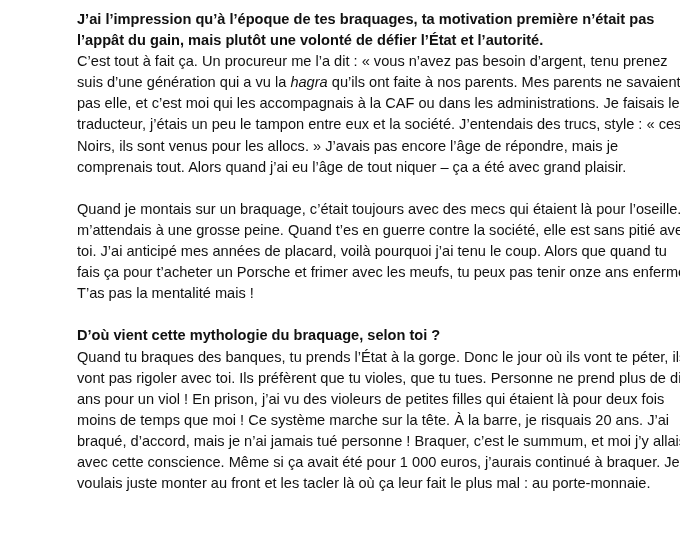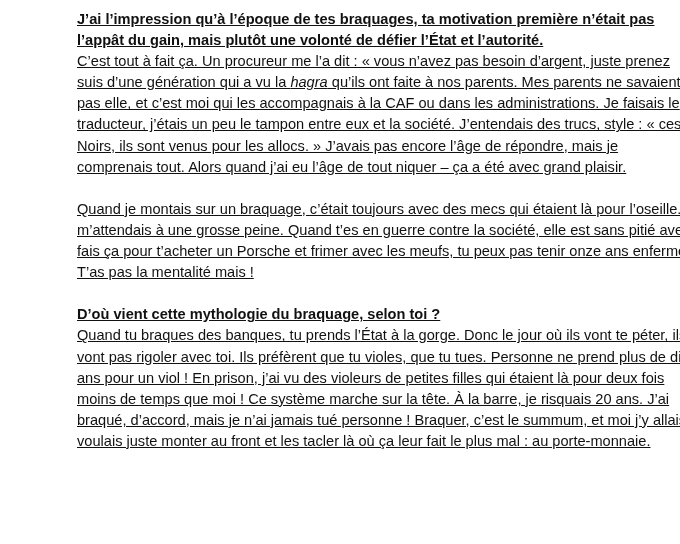--- a/index.html
+++ b/index.html
@@ -7,51 +7,53 @@
     .article {
       position: absolute;
       left: 77px;
       top: 9px;
       width: 600px;
       font-family: "Liberation Sans", sans-serif;
       font-size: 14.6px;
       line-height: 21.1px;
       color: #111111;
     }
-    .para { margin: 0 0 21.1px 0; text-decoration: underline; }
+    .para { margin: 0 0 21.1px 0; }
     .line { display: block; white-space: nowrap; }
     .q { font-weight: bold; }
     em { font-style: italic; }
   </style>
 </head>
 <body>
 
 <div class="article">
 
   <div class="para">
     <span class="line q">J’ai l’impression qu’à l’époque de tes braquages, ta motivation première n’était pas</span>
     <span class="line q">l’appât du gain, mais plutôt une volonté de défier l’État et l’autorité.</span>
-    <span class="line">C’est tout à fait ça. Un procureur me l’a dit : « vous n’avez pas besoin d’argent, juste prenez</span>
+    <span class="line">C’est tout à fait ça. Un procureur me l’a dit : « vous n’avez pas besoin d’argent, tenu prenez</span>
     <span class="line"><span>suis d’une génération qui a vu la </span><em>hagra</em><span> qu’ils ont faite à nos parents. Mes parents ne savaient</span></span>
     <span class="line">pas elle, et c’est moi qui les accompagnais à la CAF ou dans les administrations. Je faisais le</span>
     <span class="line">traducteur, j’étais un peu le tampon entre eux et la société. J’entendais des trucs, style : « ces</span>
     <span class="line">Noirs, ils sont venus pour les allocs. » J’avais pas encore l’âge de répondre, mais je</span>
     <span class="line">comprenais tout. Alors quand j’ai eu l’âge de tout niquer – ça a été avec grand plaisir.</span>
   </div>
 
   <div class="para">
     <span class="line">Quand je montais sur un braquage, c’était toujours avec des mecs qui étaient là pour l’oseille.</span>
     <span class="line">m’attendais à une grosse peine. Quand t’es en guerre contre la société, elle est sans pitié avec</span>
+    <span class="line">toi. J’ai anticipé mes années de placard, voilà pourquoi j’ai tenu le coup. Alors que quand tu</span>
     <span class="line">fais ça pour t’acheter un Porsche et frimer avec les meufs, tu peux pas tenir onze ans enfermé.</span>
     <span class="line">T’as pas la mentalité mais !</span>
   </div>
 
   <div class="para">
     <span class="line q">D’où vient cette mythologie du braquage, selon toi ?</span>
     <span class="line">Quand tu braques des banques, tu prends l’État à la gorge. Donc le jour où ils vont te péter, ils</span>
     <span class="line">vont pas rigoler avec toi. Ils préfèrent que tu violes, que tu tues. Personne ne prend plus de dix</span>
     <span class="line">ans pour un viol ! En prison, j’ai vu des violeurs de petites filles qui étaient là pour deux fois</span>
     <span class="line">moins de temps que moi ! Ce système marche sur la tête. À la barre, je risquais 20 ans. J’ai</span>
     <span class="line">braqué, d’accord, mais je n’ai jamais tué personne ! Braquer, c’est le summum, et moi j’y allais</span>
+    <span class="line">avec cette conscience. Même si ça avait été pour 1 000 euros, j’aurais continué à braquer. Je</span>
     <span class="line">voulais juste monter au front et les tacler là où ça leur fait le plus mal : au porte-monnaie.</span>
   </div>
 
 </div>
 
 </body></html>

